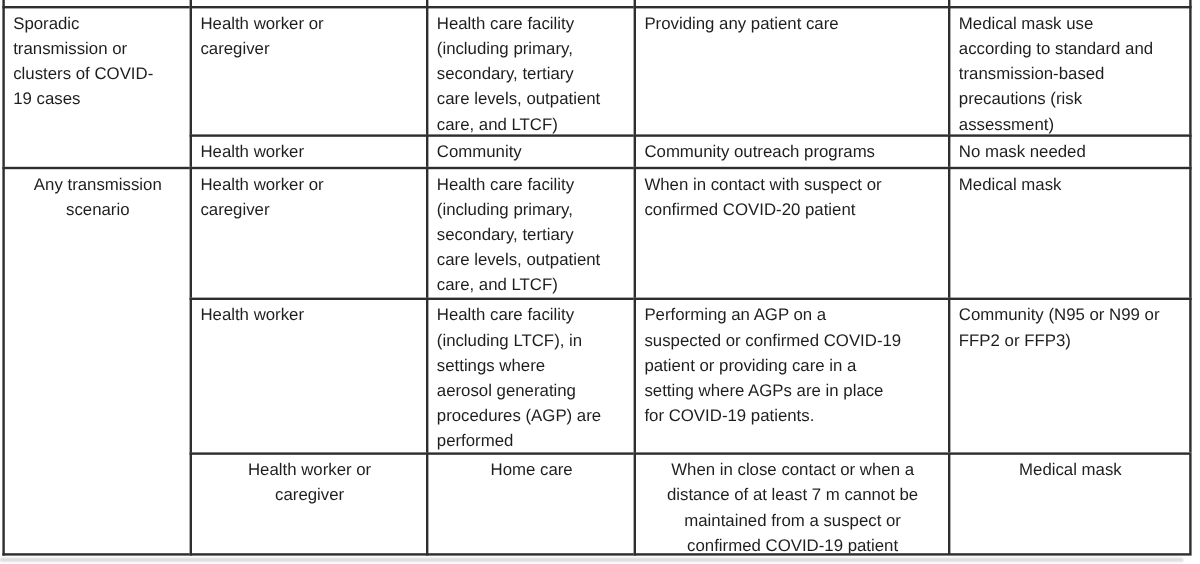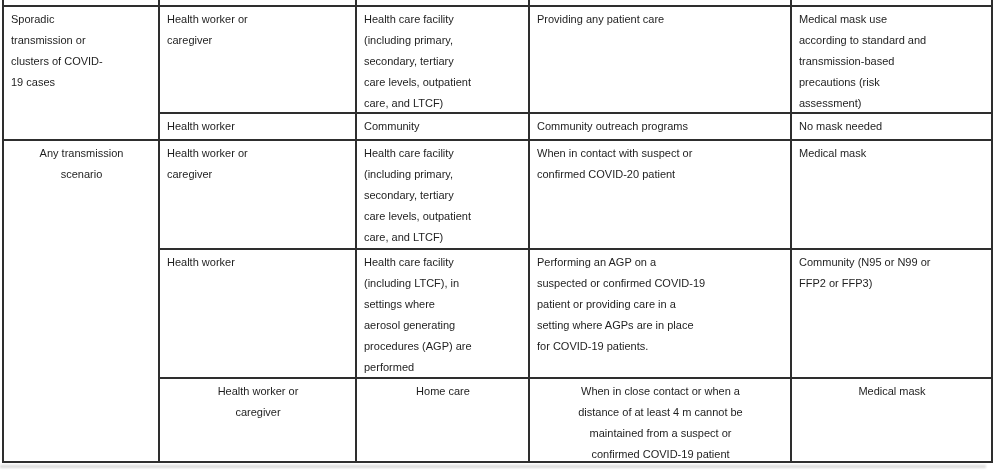--- a/index.html
+++ b/index.html
@@ -25,21 +25,21 @@
     left: 2px;
     top: -7px;
     display: grid;
     grid-template-columns: 156px 197px 173px 262px 203px;
     grid-template-rows: 12px 107px 27px 109px 129px 86px;
   }
   .cell {
     border-left: 2px solid var(--border);
     border-top: 2px solid var(--border);
     padding: 2px 6px 0 7px;
-    font-size: 11px;
+    font-size: 14px;
     line-height: 21px;
     color: var(--text);
     white-space: pre-line;
     overflow: hidden;
   }
   .cell.rr { border-right: 2px solid var(--border); }
   .cell.bb { border-bottom: 2px solid var(--border); text-align: center; }
   .cell.stub { border-top: none; padding: 0; }
   
   .shadow-line {
@@ -112,20 +112,20 @@
 patient or providing care in a
 setting where AGPs are in place
 for COVID-19 patients.</div>
     <div class="cell rr" style="grid-area:5/5/6/6">Community (N95 or N99 or
 FFP2 or FFP3)</div>
 
     <div class="cell bb" style="grid-area:6/2/7/3">Health worker or
 caregiver</div>
     <div class="cell bb" style="grid-area:6/3/7/4">Home care</div>
     <div class="cell bb" style="grid-area:6/4/7/5">When in close contact or when a
-distance of at least 4 m cannot be
+distance of at least 7 m cannot be
 maintained from a suspect or
 confirmed COVID-19 patient</div>
     <div class="cell bb rr" style="grid-area:6/5/7/6">Medical mask</div>
 
   </div>
   <div class="shadow-line"></div>
 </div>
 
 </body></html>

